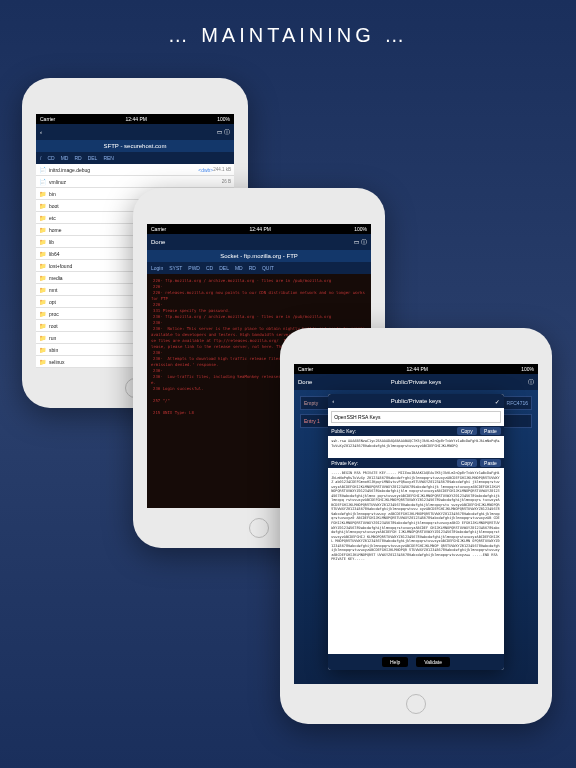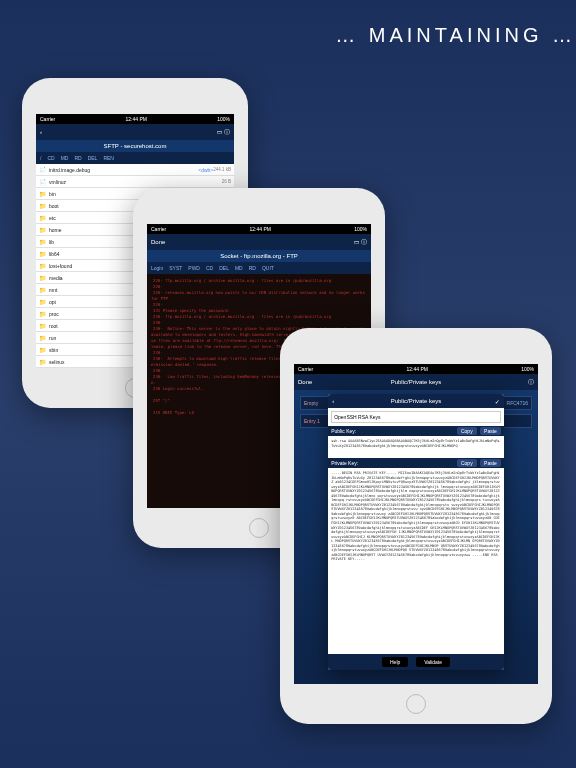--- a/index.html
+++ b/index.html
@@ -4,21 +4,21 @@
 <style>
   * { margin: 0; padding: 0; box-sizing: border-box; }
   body {
     width: 576px; height: 768px;
     background: linear-gradient(180deg, #1a2f5c 0%, #2a3f6c 50%, #1a2f5c 100%);
     font-family: -apple-system, Helvetica, Arial, sans-serif;
     position: relative;
     overflow: hidden;
   }
   .headline {
-    color: #fff; text-align: right; font-size: 20px;
+    color: #fff; text-align: center; font-size: 20px;
     letter-spacing: 4px; padding-top: 24px; font-weight: 300;
   }
   .tablet {
     position: absolute;
     background: #eaeaea;
     border-radius: 28px;
     padding: 36px 14px 40px 14px;
     box-shadow: 0 8px 30px rgba(0,0,0,.4);
   }
   .screen {

